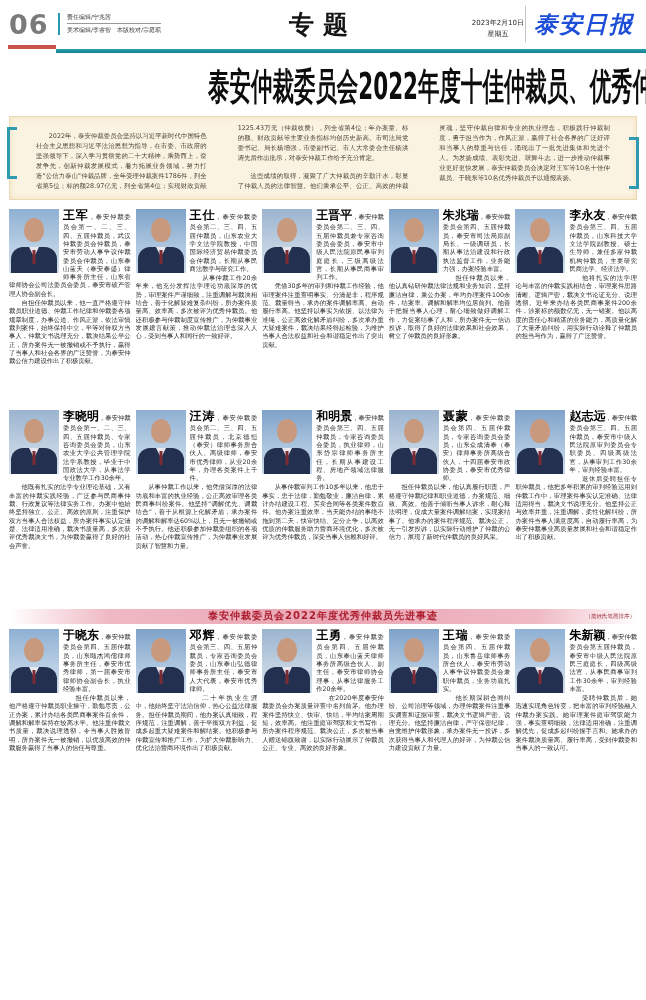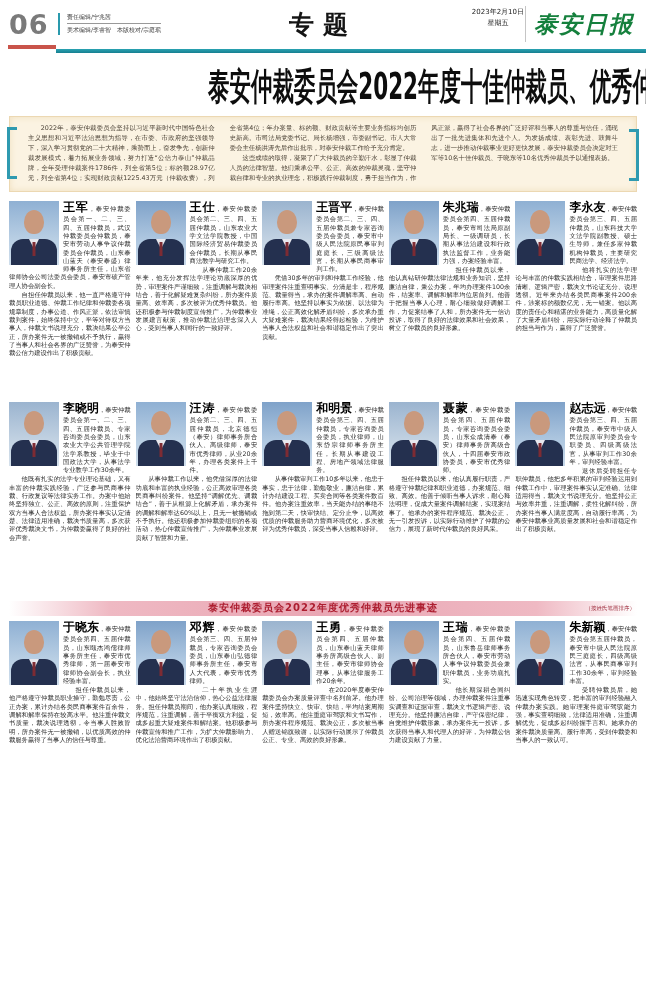--- a/index.html
+++ b/index.html
@@ -6,36 +6,36 @@
   body{font-family:"DejaVu Sans","Liberation Sans",sans-serif;-webkit-text-size-adjust:none;}
   .page{position:relative;width:646px;height:804px;overflow:hidden;background:#fff;}
 
   
   .header{position:relative;height:54px;}
   .pagenum{position:absolute;left:9px;top:9px;font-size:27px;font-weight:bold;color:#7a7a7a;letter-spacing:1px;}
   .pagenum-line{position:absolute;left:8px;top:45px;width:48px;height:4px;background:#c9544a;}
   .editors{position:absolute;left:58px;top:13px;border-left:2px solid #2a9aad;padding-left:7px;font-size:6px;color:#3a3a3a;line-height:1.4;}
   .editors .l1{display:block;border-bottom:1px solid #999;padding-bottom:2px;margin-bottom:2px;}
   .section-label{position:absolute;left:50%;top:8px;transform:translateX(-50%);font-size:25px;font-weight:700;letter-spacing:9px;color:#141414;}
-  .dateblock{position:absolute;right:122px;top:7px;font-size:7px;color:#222;text-align:center;line-height:1.6;}
+  .dateblock{position:absolute;right:122px;top:18px;font-size:7px;color:#222;text-align:center;line-height:1.6;}
   .masthead{position:absolute;right:6px;top:6px;width:106px;border-left:1px solid #c5c5c5;padding-left:8px;
             font-family:"DejaVu Serif","Liberation Serif",serif;font-style:italic;font-weight:bold;
-            font-size:23px;line-height:1.55;color:#15803d;letter-spacing:2px;}
+            font-size:23px;line-height:1.55;color:#1d4ed8;letter-spacing:2px;}
   .header-rule{position:absolute;left:56px;right:0;top:49px;height:4px;background:linear-gradient(180deg,#2aa3b2,#167f90);}
 
   
   .headline{margin:8px 0 4px;text-align:center;overflow:hidden;white-space:nowrap;}
   .headline span{display:inline-block;font-size:37px;font-weight:900;color:#0d0d0d;
                  transform:scaleX(.58);transform-origin:50% 50%;letter-spacing:0;}
 
   
   .intro{position:relative;margin:4px 9px 5px;background:#fbf3e2;border:1px solid #ecd8b2;
          box-shadow:inset 0 0 6px rgba(222,185,120,.35);padding:7px 18px;}
   .intro-cols{columns:3;column-gap:15px;font-size:6.4px;line-height:1.55;text-align:justify;color:#4b4236;}
-  .intro-cols p{margin:0;text-indent:2em;}
+  .intro-cols p{margin:8px;text-indent:2em;}
   .corner-bracket{position:absolute;width:7px;height:46px;border:3px solid #2f9ab0;}
   .br-l{left:-3px;top:10px;border-right:none;}
   .br-r{right:-3px;bottom:10px;border-left:none;}
 
   
   .banner{position:relative;height:15px;margin:2px 9px 1px;display:flex;align-items:center;justify-content:center;
           background:linear-gradient(90deg,rgba(240,183,192,0) 0%,#efb9c3 16%,#e9a7b4 50%,#efb9c3 84%,rgba(240,183,192,0) 100%);}
   .banner-title{font-size:10px;font-weight:bold;color:#ad1e30;letter-spacing:1px;}
   .banner-note{position:absolute;right:2px;top:50%;transform:translateY(-50%);font-size:5.5px;color:#a03040;}
 

